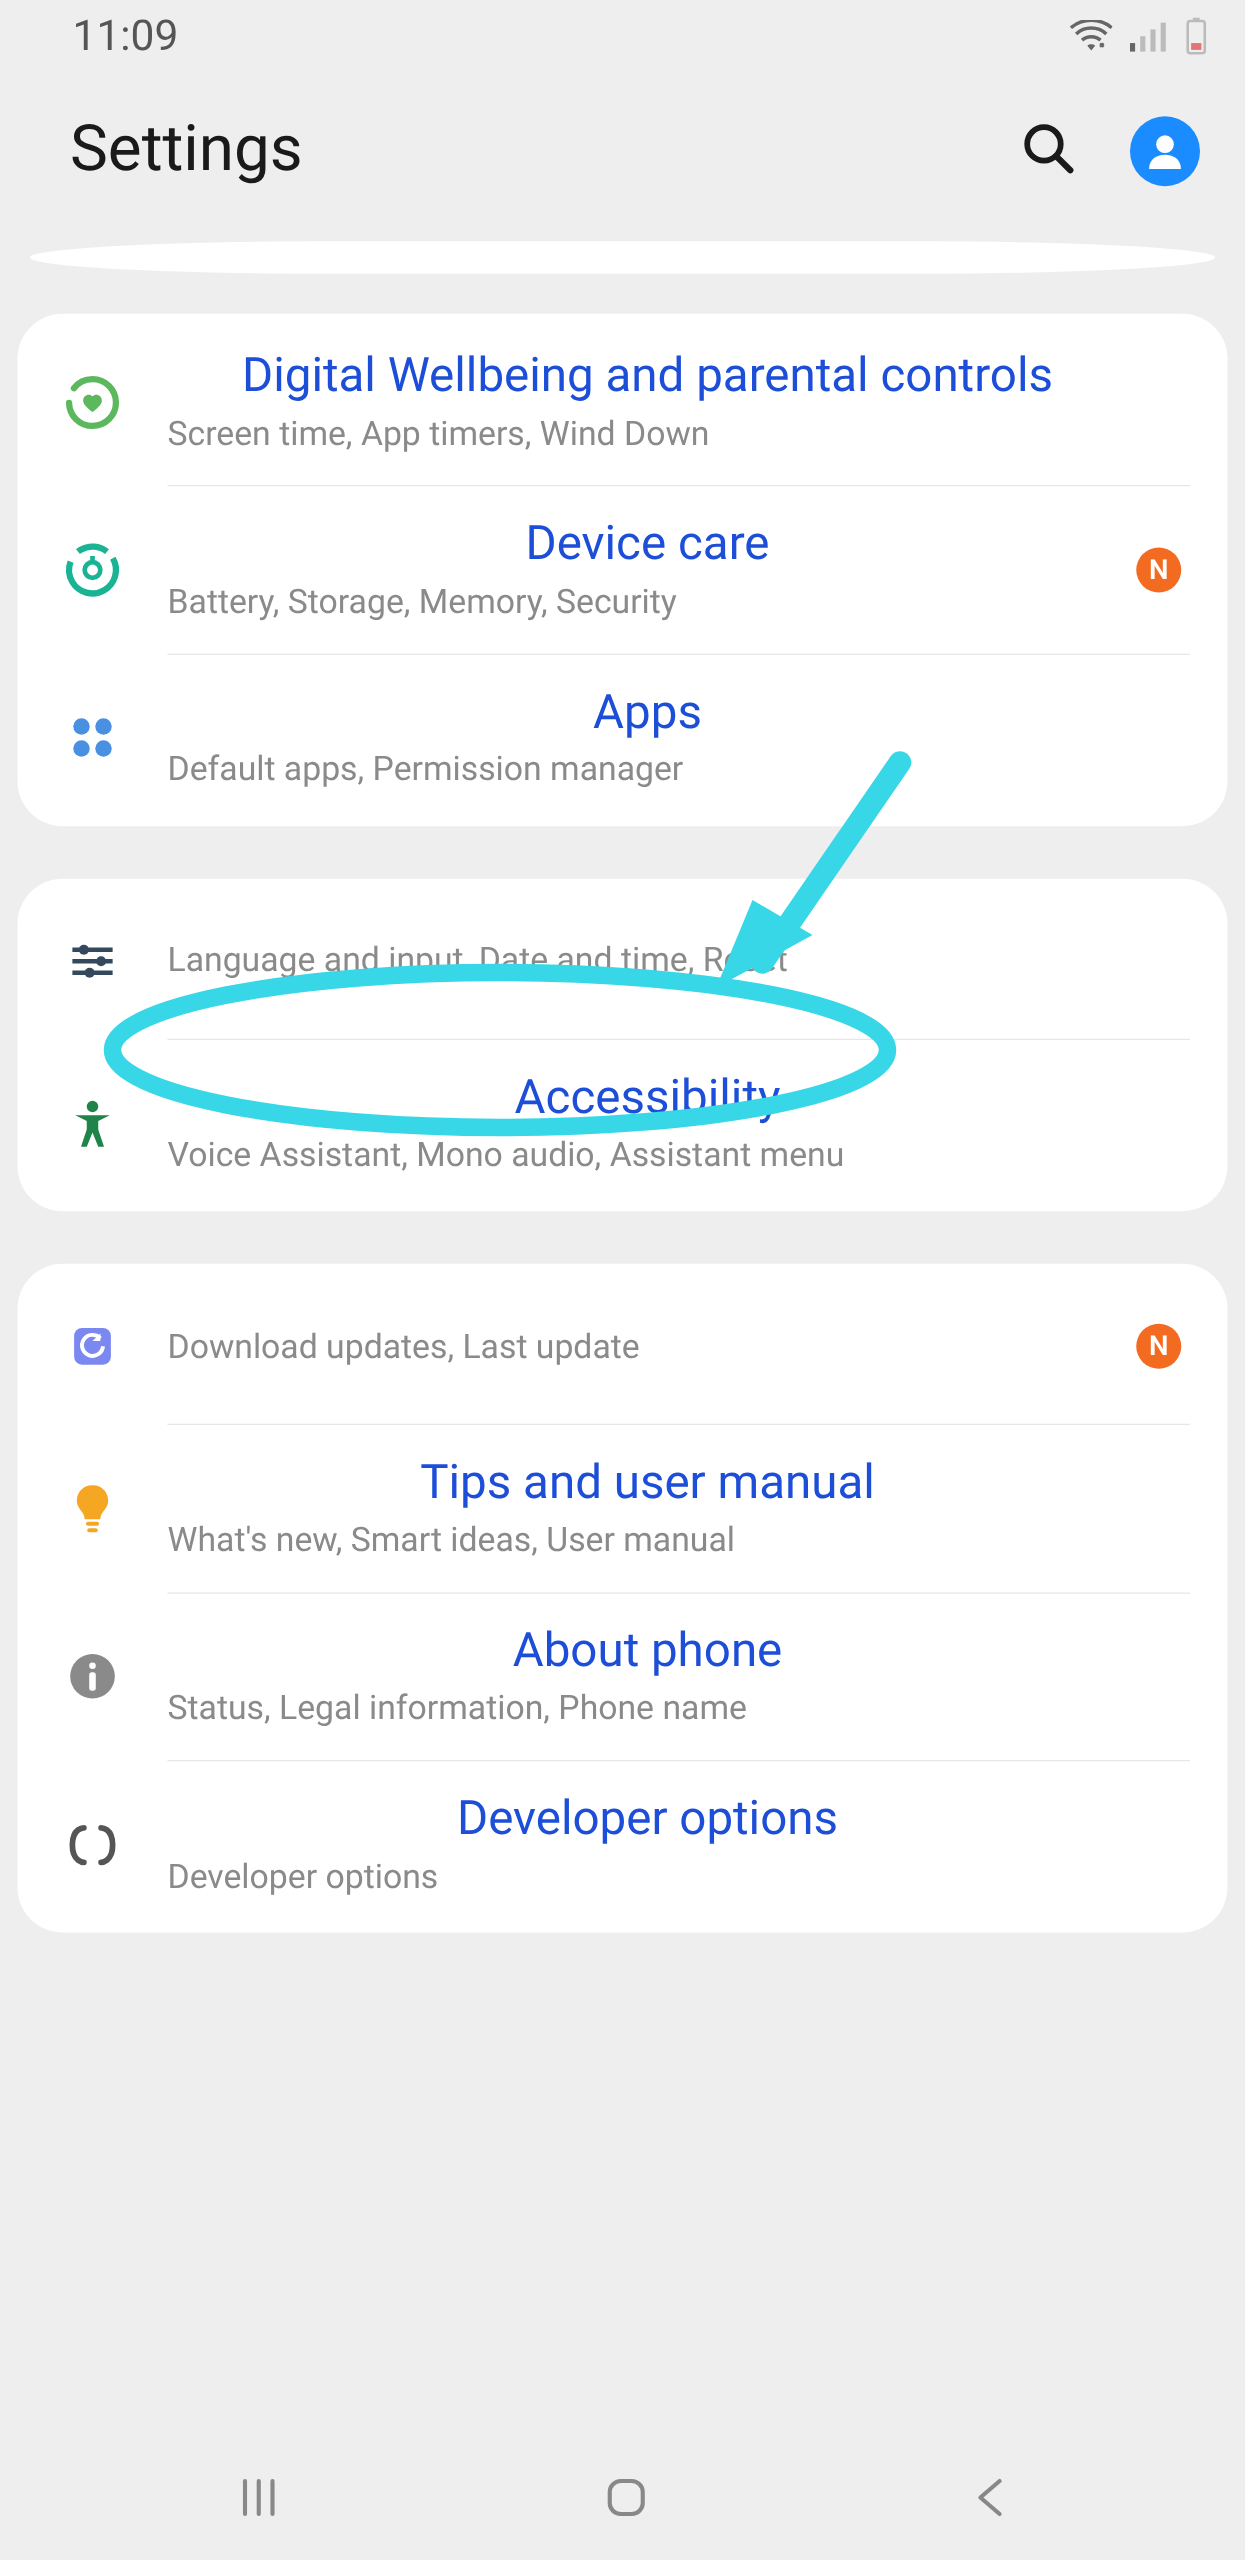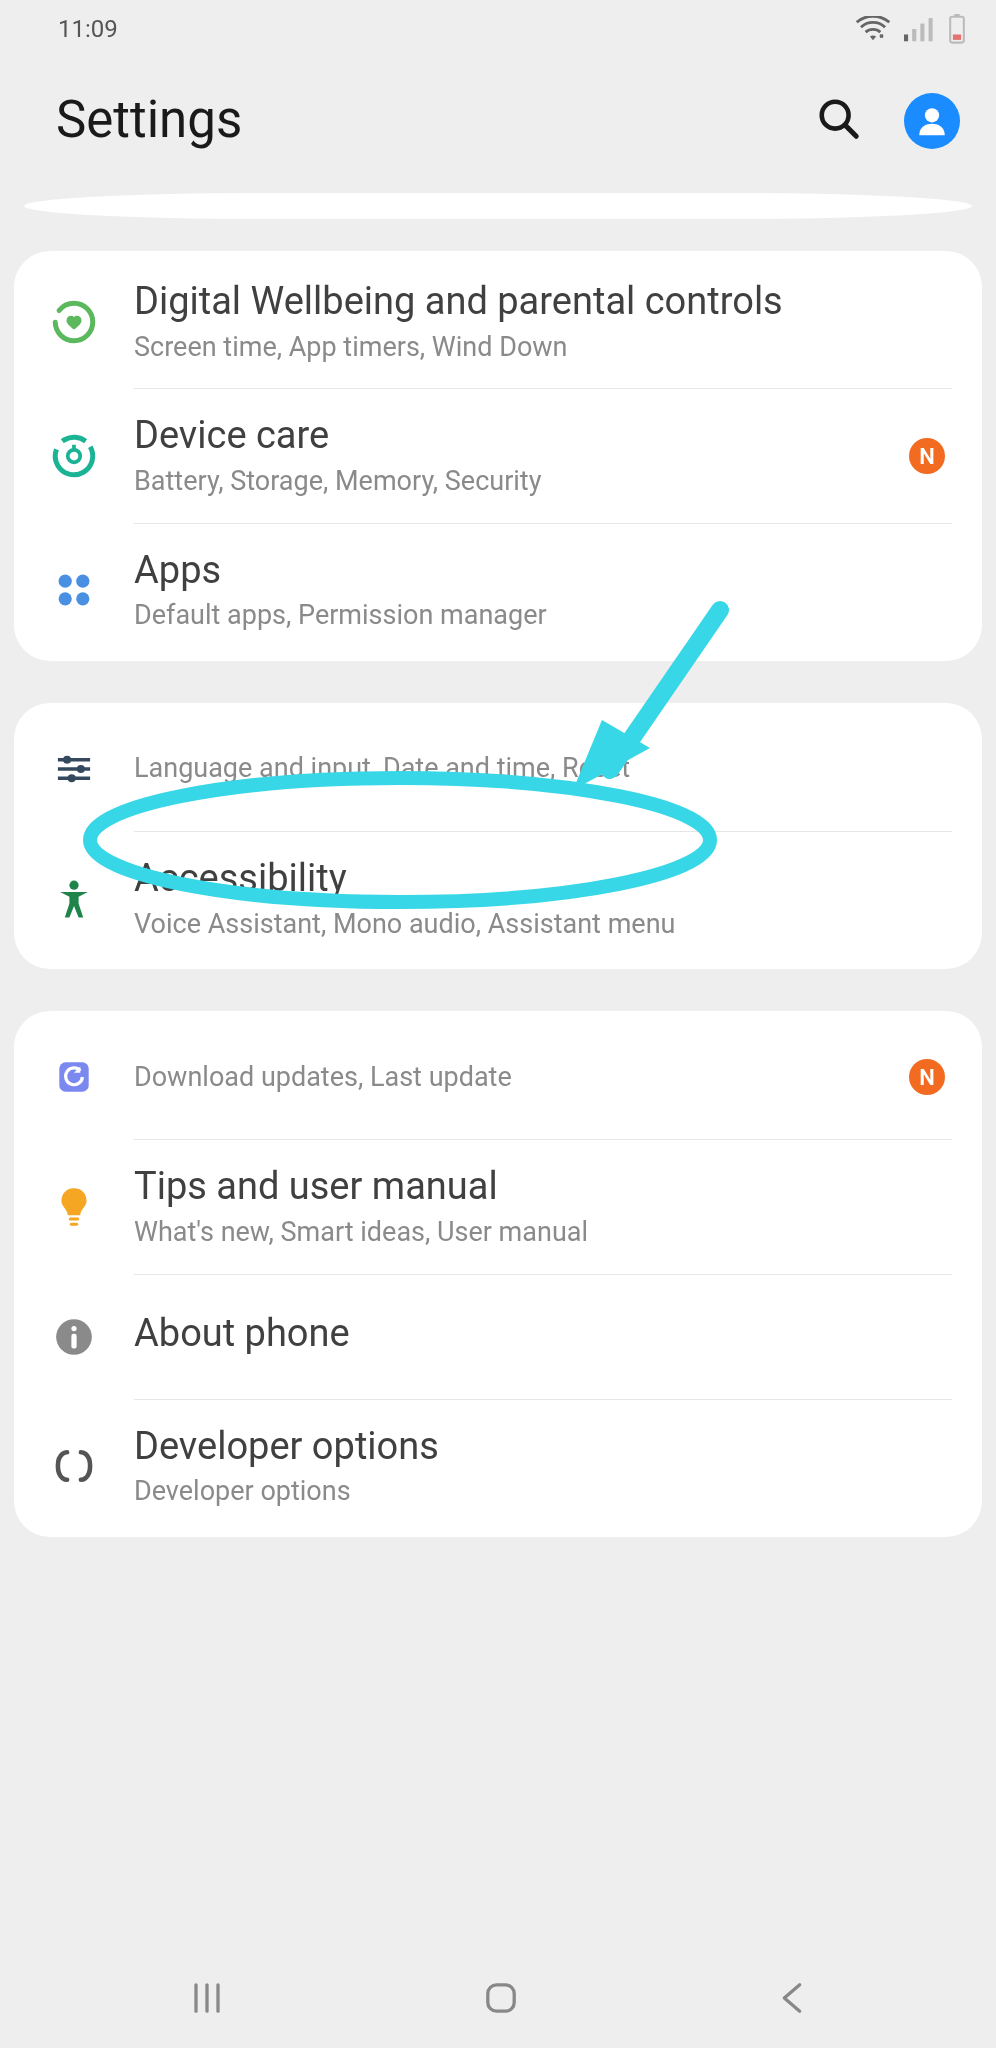--- a/index.html
+++ b/index.html
@@ -13,21 +13,21 @@
   }
 
   
   .status-bar {
     height: 58px;
     display: flex;
     align-items: center;
     justify-content: space-between;
     padding: 0 30px 0 58px;
     color: #555;
-    font-size: 24px;
+    font-size: 34px;
   }
   .status-right {
     display: flex;
     align-items: center;
     gap: 14px;
   }
   .status-right svg { display: block; }
 
   
   .header {
@@ -82,23 +82,24 @@
     width: 60px;
     display: flex;
     align-items: center;
     justify-content: center;
     margin-right: 30px;
     flex-shrink: 0;
   }
   .row-body { flex: 1; min-width: 0; }
   .row-title {
     font-size: 38px;
-    color: #404040;
+    color: #1d4ed8;
     line-height: 1.2;
     margin-bottom: 6px;
+    text-align: center;
   }
   .row-sub {
     font-size: 27px;
     color: #8a8a8a;
     line-height: 1.25;
   }
   .row-end {
     width: 50px;
     display: flex;
     align-items: center;
@@ -319,20 +320,21 @@
   <div class="row">
     <div class="row-icon">
       <svg width="42" height="42" viewBox="0 0 40 40">
         <circle cx="20" cy="20" r="17" fill="#8a8a8a"></circle>
         <circle cx="20" cy="12" r="2.5" fill="#fff"></circle>
         <rect x="17.5" y="17" width="5" height="14" rx="2" fill="#fff"></rect>
       </svg>
     </div>
     <div class="row-body">
       <div class="row-title">About phone</div>
+      <div class="row-sub">Status, Legal information, Phone name</div>
     </div>
     <div class="row-end"></div>
   </div>
   <div class="divider"></div>
 
   <div class="row">
     <div class="row-icon">
       <svg width="46" height="46" viewBox="0 0 40 40">
         <path d="M14 8 C14 8 6 8 6 20 C6 32 14 32 14 32" fill="none" stroke="#555" stroke-width="4" stroke-linecap="round"></path>
         <path d="M26 8 C26 8 34 8 34 20 C34 32 26 32 26 32" fill="none" stroke="#555" stroke-width="4" stroke-linecap="round"></path>

